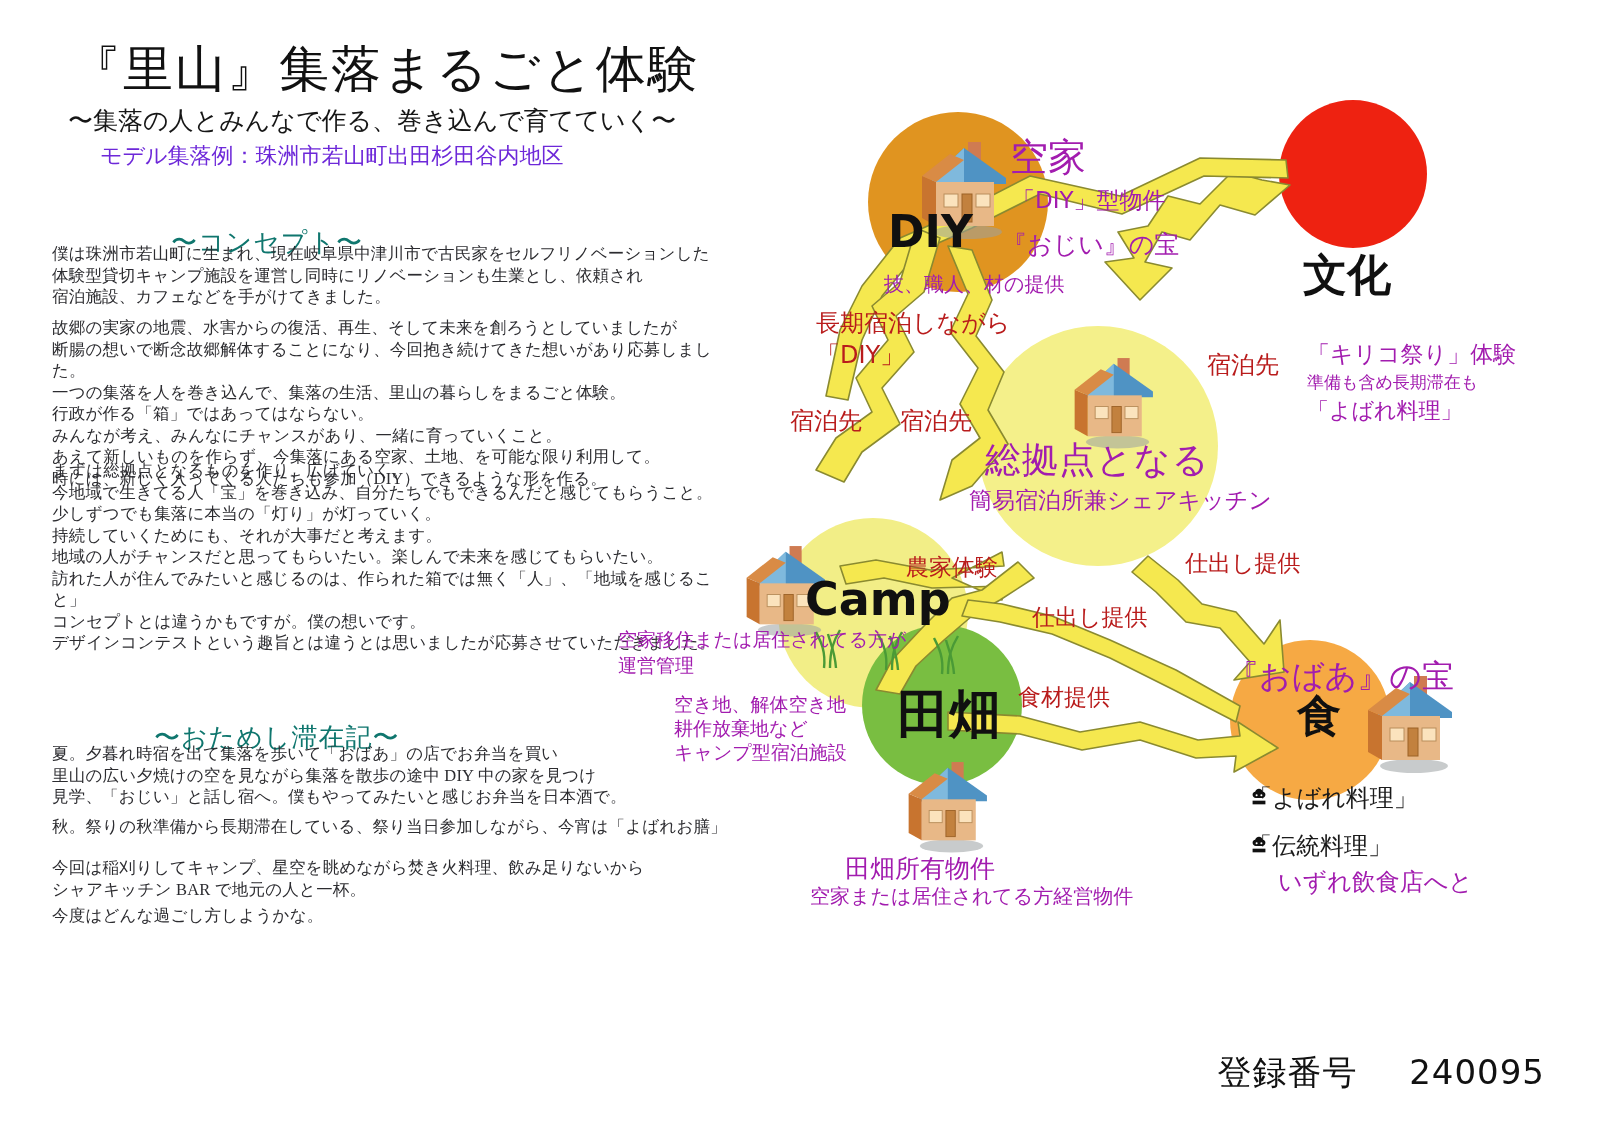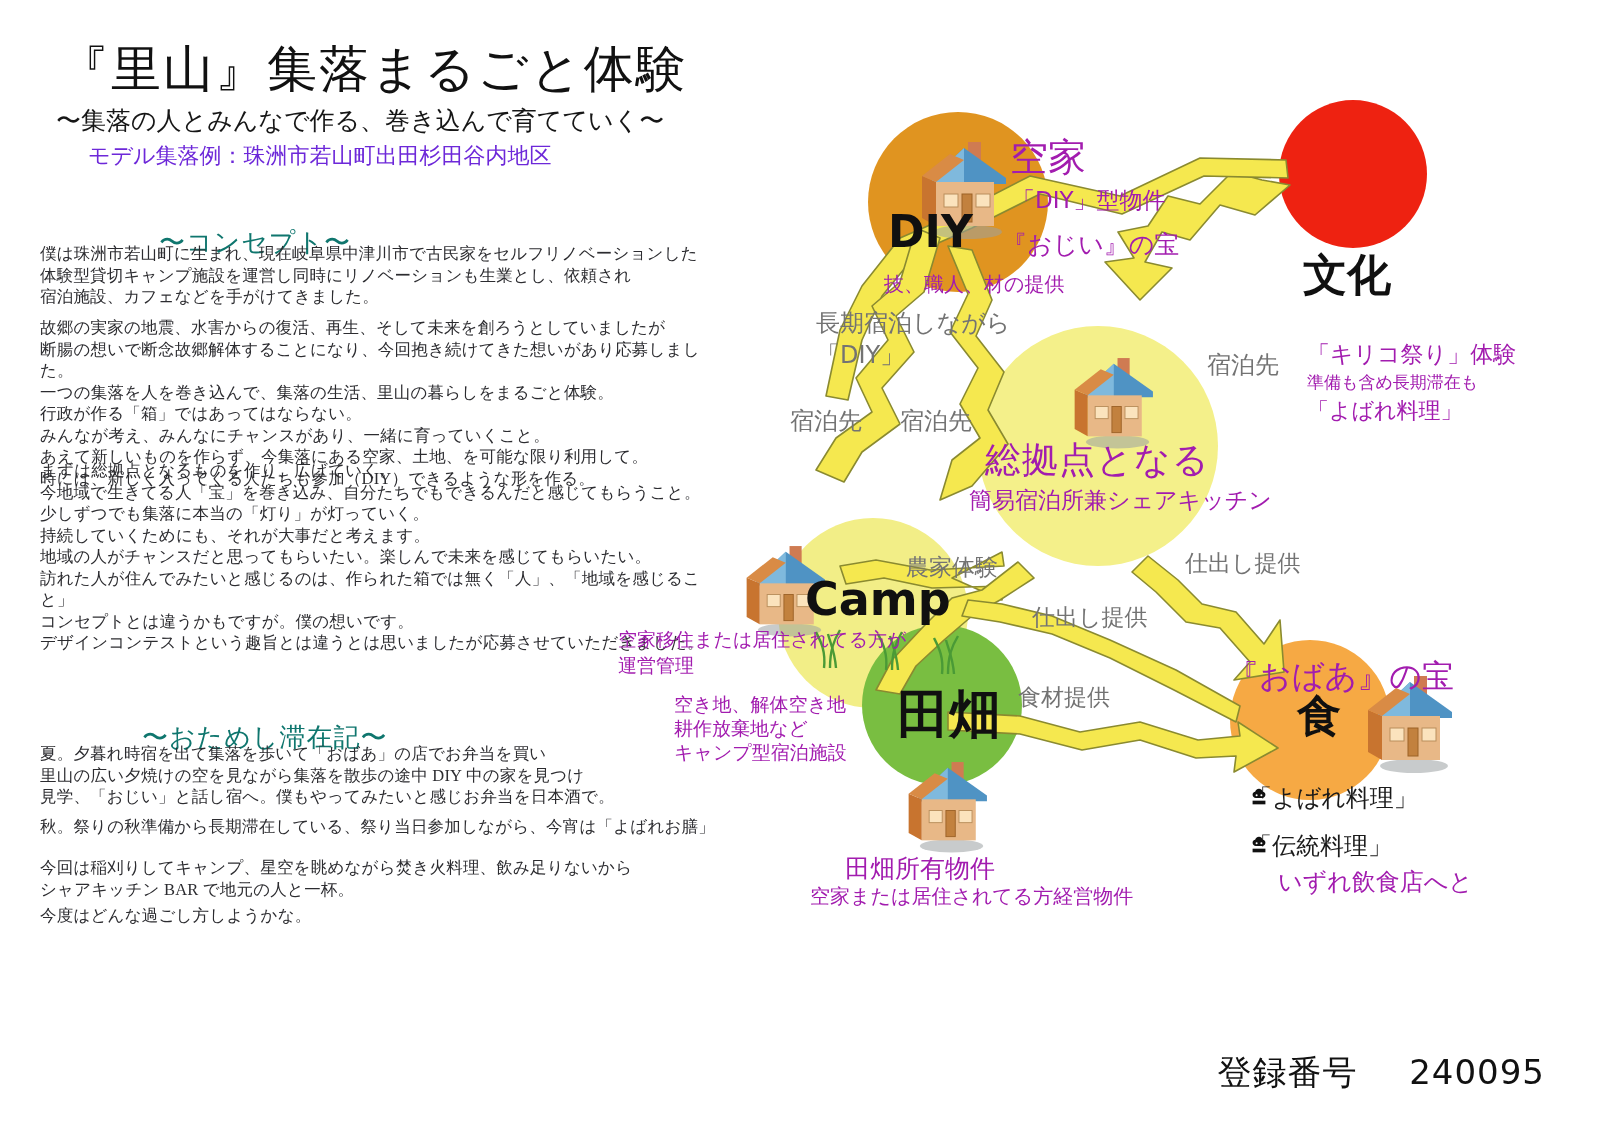--- a/index.html
+++ b/index.html
@@ -8,21 +8,21 @@
     width:1600px;height:1138px;
     background:#ffffff;
     font-family:"Liberation Serif","DejaVu Serif",serif;
     color:#1a1a1a;
     overflow:hidden;
     position:relative;
   }
   #page{position:absolute;inset:0;}
 
   
-  .left{position:absolute;left:4px;top:0;width:720px;height:816px;}
+  .left{position:absolute;left:16px;top:0;width:720px;height:816px;}
 
   .main-title{
     position:absolute;left:55px;top:36px;
     font-family:"DejaVu Sans","Liberation Sans",sans-serif;
     font-size:50px;font-weight:400;letter-spacing:2px;
     color:#111;white-space:nowrap;
   }
   .sub-title{
     position:absolute;left:52px;top:104px;
     font-family:"DejaVu Sans","Liberation Sans",sans-serif;
@@ -68,21 +68,21 @@
     font-weight:bold;color:#101010;white-space:nowrap;
   }
   .txt{
     position:absolute;
     font-family:"DejaVu Sans","Liberation Sans",sans-serif;
     color:#a21caf;white-space:pre-line;
   }
   .arrow-label{
     position:absolute;
     font-family:"DejaVu Sans","Liberation Sans",sans-serif;
-    color:#737373;white-space:nowrap;
+    color:#b91c1c;white-space:nowrap;
   }
 
   
   .house{position:absolute;}
 
   .regnum{
     position:absolute;right:55px;bottom:42px;
     font-family:"DejaVu Sans","Liberation Sans",sans-serif;
     font-size:34px;color:#111;white-space:nowrap;letter-spacing:1px;
   }

